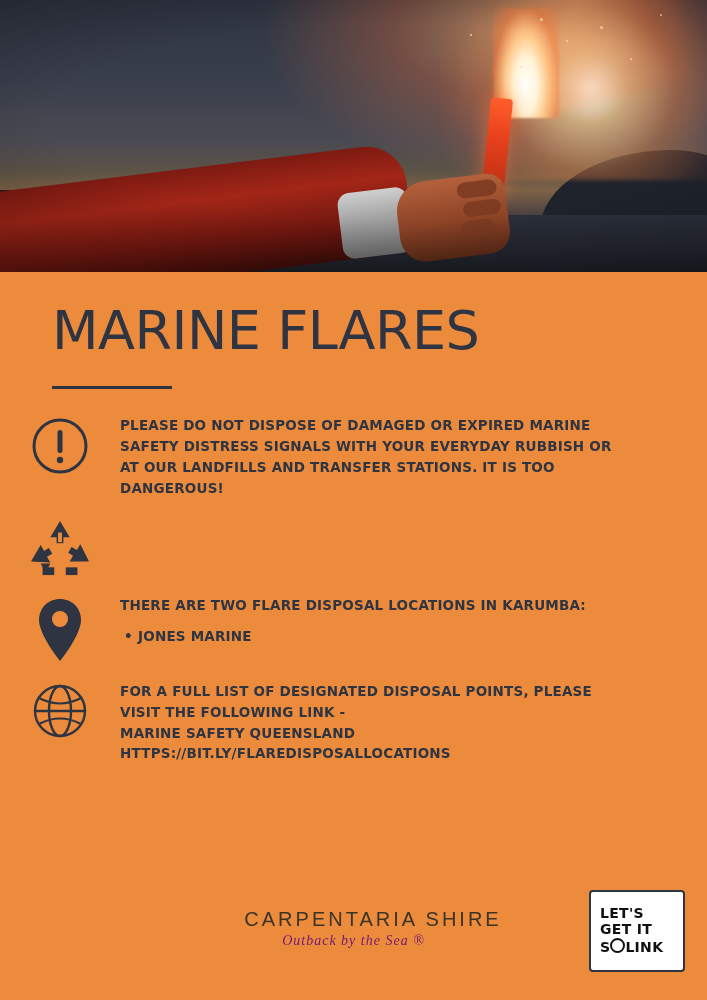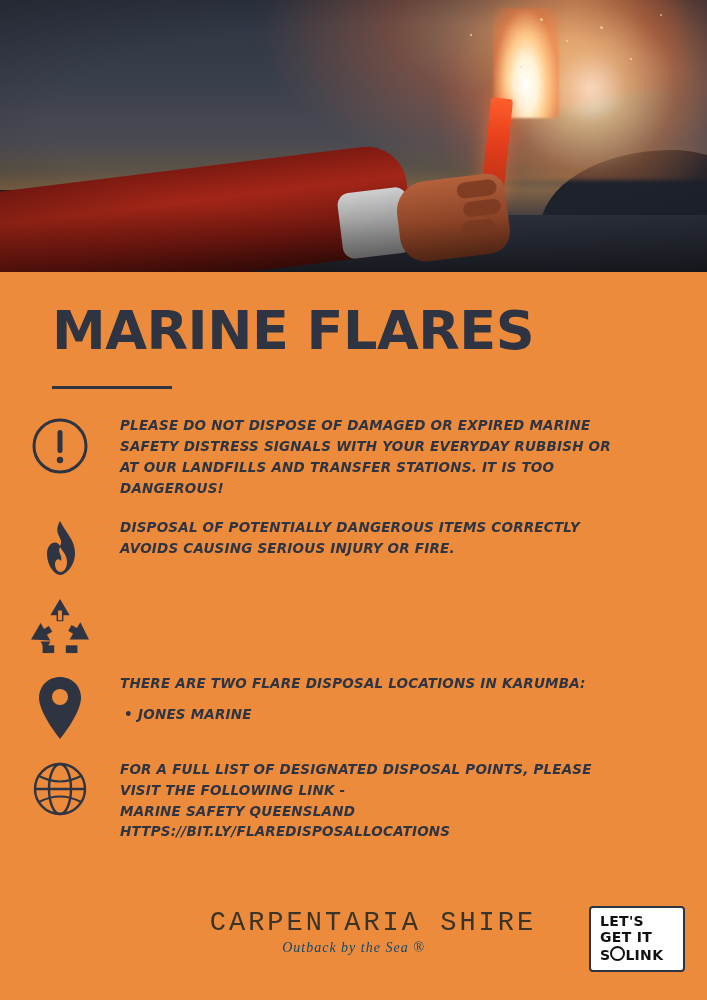--- a/index.html
+++ b/index.html
@@ -123,21 +123,21 @@
     inset: 0;
     background: radial-gradient(ellipse 120% 90% at 55% 45%, rgba(0,0,0,0) 40%, rgba(0,0,0,0.45) 100%);
   }
 
   
   .title-wrap {
     padding: 32px 0 0 52px;
   }
   .title {
     font-size: 54px;
-    font-weight: bold;
+    font-weight: normal;
     letter-spacing: -0.5px;
     color: #2E3441;
     margin: 0;
     line-height: 1;
     font-family: "DejaVu Sans", sans-serif;
   }
   .rule {
     margin: 28px 0 0 52px;
     width: 120px;
     height: 3px;
@@ -163,21 +163,20 @@
   }
   .text-cell {
     color: #2E3441;
     font-size: 13.5px;
     font-weight: bold;
     line-height: 1.55;
     letter-spacing: 0.2px;
     text-transform: uppercase;
     font-family: "DejaVu Sans", sans-serif;
     max-width: 500px;
-    font-style: italic;
   }
   .text-cell p { margin: 0; }
   .sub-list {
     list-style: none;
     margin: 10px 0 0 0;
     padding: 0 0 0 18px;
   }
   .sub-list li {
     margin-bottom: 12px;
     position: relative;
@@ -200,40 +199,40 @@
     height: 90px;
   }
   .brand {
     position: absolute;
     left: 0; right: 0;
     top: 10px;
     text-align: center;
     color: #2E3441;
   }
   .brand-name {
-    font-family: Liberation Mono, monospace;
-    font-size: 27px;
+    font-family: Liberation Sans, sans-serif;
+    font-size: 20px;
     letter-spacing: 3px;
     color: #3a3326;
     margin-left: 39px;
   }
   .brand-tag {
     font-family: "Liberation Serif", serif;
     font-style: italic;
     font-size: 14px;
     letter-spacing: 1px;
-    color: #0c4a6e;
+    color: #701a75;
     margin-top: 2px;
   }
   .lgis {
     position: absolute;
     right: 22px;
     bottom: 16px;
     width: 96px;
-    height: 66px;
+    height: 82px;
     background: #ffffff;
     border: 2px solid #2E3441;
     border-radius: 4px;
     display: flex;
     flex-direction: column;
     justify-content: center;
     padding-left: 9px;
     box-sizing: border-box;
   }
   .lgis div {
@@ -296,31 +295,20 @@
         <circle cx="29" cy="29" r="26" fill="none" stroke="#2E3441" stroke-width="3"></circle>
         <rect x="26.5" y="13" width="5" height="23" rx="2.5" fill="#2E3441"></rect>
         <circle cx="29" cy="43" r="3.2" fill="#2E3441"></circle>
       </svg>
     </div>
     <div class="text-cell">
       <p>PLEASE DO NOT DISPOSE OF DAMAGED OR EXPIRED MARINE SAFETY DISTRESS SIGNALS WITH YOUR EVERYDAY RUBBISH OR AT OUR LANDFILLS AND TRANSFER STATIONS. IT IS TOO DANGEROUS!</p>
     </div>
   </div>
 
-  <div class="row">
-    <div class="icon-cell">
-      <svg width="50" height="58" viewBox="0 0 50 58" aria-hidden="true">
-        <path d="M25 2 C 17 16, 30 19, 25 27 C 21 20, 12 24, 12 35 C 12 47, 20 56, 25 56 C 30 56, 40 48, 40 34 C 40 21, 31 14, 25 2 Z" fill="#2E3441"></path>
-        <path d="M25 28 C 22 34, 28 36, 26 42 C 24 39, 20 40, 20 45 C 20 50, 23 53, 25.5 53 C 28 53, 32 50, 32 43 C 32 36, 28 33, 25 28 Z" fill="#ED8B3C"></path>
-      </svg>
-    </div>
-    <div class="text-cell">
-      <p>DISPOSAL OF POTENTIALLY DANGEROUS ITEMS CORRECTLY AVOIDS CAUSING SERIOUS INJURY OR FIRE.</p>
-    </div>
-  </div>
 
   <div class="row">
     <div class="icon-cell">
       <svg width="62" height="58" viewBox="0 0 64 60" aria-hidden="true">
         <g fill="#2E3441">
           <path d="M32 2 L42 19 L35.5 19 L35.5 25 L28.5 25 L28.5 19 L22 19 Z"></path>
           <path d="M2 44 L12 27 L15.5 33 L20.5 30 L24 36 L18.5 39 L22 45 Z"></path>
           <path d="M62 44 L42 44 L45.5 38 L40.5 35 L44 29 L49.5 32 L53 26 Z"></path>
           <path d="M14 50 L26 50 L26 58 L14 58 Z"></path>
           <path d="M38 50 L50 50 L50 58 L38 58 Z"></path>

